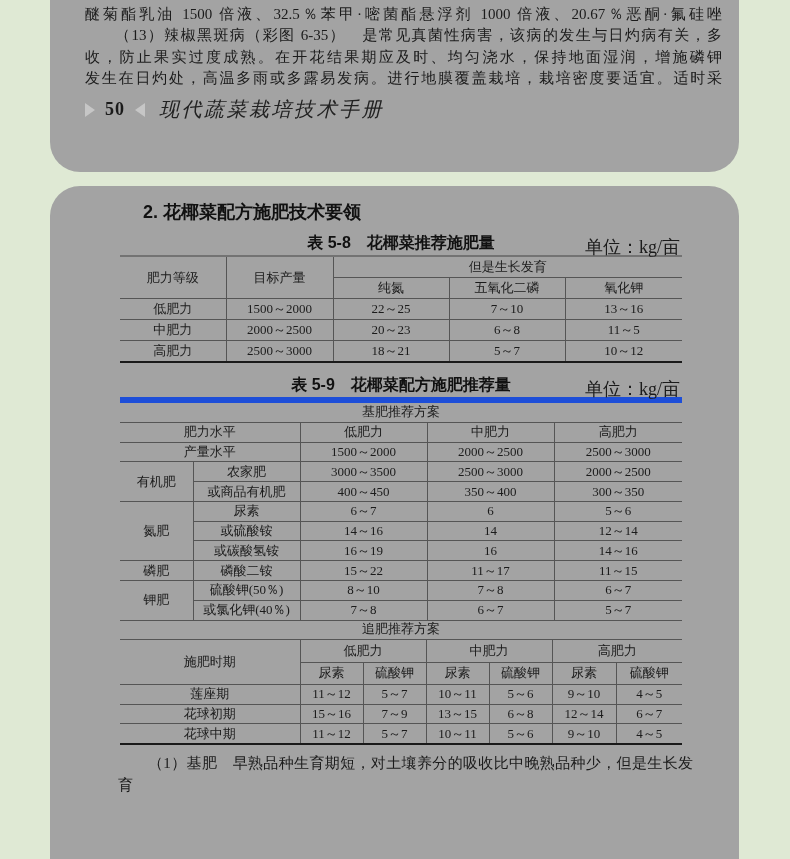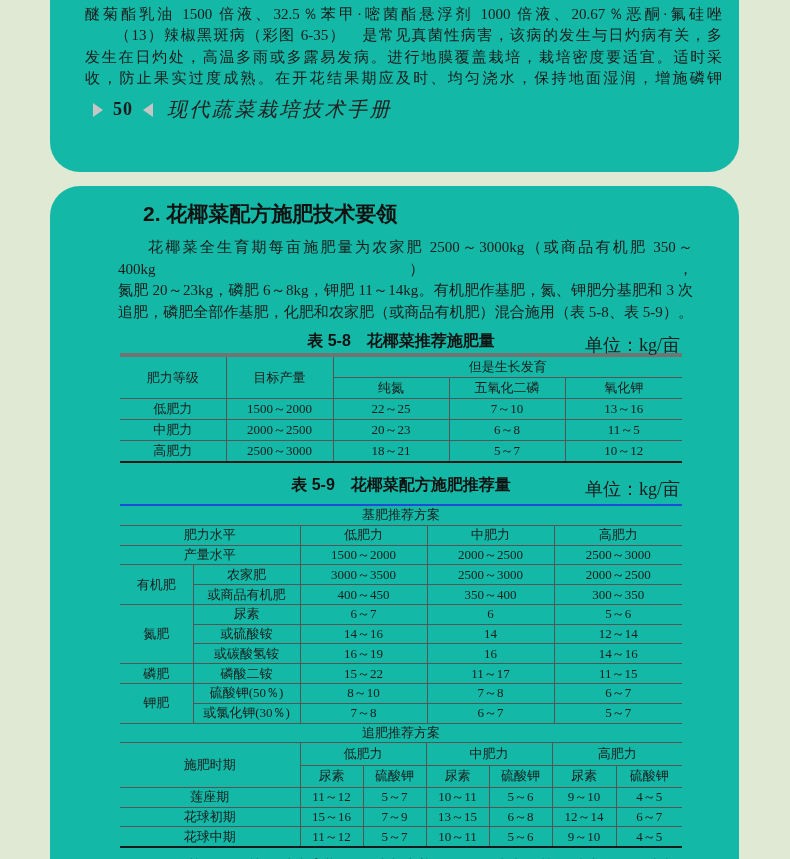--- a/index.html
+++ b/index.html
@@ -3,89 +3,84 @@
 <meta charset="utf-8">
 <style>
   * { margin:0; padding:0; box-sizing:border-box; }
   html,body { width:790px; height:859px; }
   body {
     position:relative; overflow:hidden;
     background:#dfe9d4;
     font-family:"Liberation Serif","DejaVu Serif",serif;
     color:#1b1b1b;
   }
-  .panel { position:absolute; left:50px; width:689px; background:#14b8a6; }
+  .panel { position:absolute; left:50px; width:689px; background:#a3a3a3; }
   .panel-top { top:0; height:172px; border-radius:0 0 30px 30px; padding:4px 17px 0 35px; }
   .panel-main { top:186px; height:673px; border-radius:30px 30px 0 0; padding:14px 46px 0 68px; }
 
   .line { font-size:15px; line-height:21.3px; }
   .just { text-align:justify; text-align-last:justify; }
   .indent { text-indent:2em; }
   .panel-main .line { line-height:21.5px; }
 
-  .footer { display:flex; align-items:center; margin-top:7px; margin-left:8px; }
+  .footer { display:flex; align-items:center; margin-top:7px; margin-left:0; }
   .tri { width:0; height:0; border-style:solid; display:inline-block; }
   .tri-right { border-width:7px 0 7px 10px; border-color:transparent transparent transparent #c6c6c6; }
   .tri-left  { border-width:7px 10px 7px 0; border-color:transparent #c6c6c6 transparent transparent; }
   .pagenum { font-weight:bold; font-size:18px; margin:0 10px; letter-spacing:1px; }
   .booktitle { font-style:italic; font-size:20px; letter-spacing:2.5px; margin-left:14px; color:#222; }
 
-  .heading { font-family:"Liberation Sans","DejaVu Sans",sans-serif; font-size:21px; font-weight:bold; margin:0 0 9px 25px; color:#111; }
+  .heading { font-family:"Liberation Sans","DejaVu Sans",sans-serif; font-size:18px; font-weight:bold; margin:0 0 9px 25px; color:#111; }
 
   .caption-row { position:relative; width:562px; margin:8px 0 0 2px; height:19px; }
   .caption { position:absolute; left:0; right:0; text-align:center;
              font-family:"Liberation Sans","DejaVu Sans",sans-serif; font-weight:bold; font-size:16px; color:#111; }
   .unit { position:absolute; right:2px; top:2px; font-size:18px; }
 
   table.tbl { border-collapse:collapse; width:562px; margin-left:2px; table-layout:fixed; }
   .tbl td { border:1px solid #555; text-align:center; vertical-align:middle;
             font-size:13px; line-height:14px; padding:3px 2px; }
   .tbl td:first-child { border-left:none; }
   .tbl td:last-child  { border-right:none; }
 
-  .t58 { border-top:4px solid #737373; border-bottom:2px solid #1a1a1a; margin-top:3px; }
+  .t58 { border-top:2px solid #737373; border-bottom:2px solid #1a1a1a; margin-top:3px; }
   .t58 tr:first-child td { border-top:none; }
   .t58 tr:last-child  td { border-bottom:none; }
 
-  .t59a { border-top:2px solid #1d4ed8; margin-top:10px; }
+  .t59a { border-top:6px solid #1d4ed8; margin-top:3px; }
   .t59a tr:first-child td { border-top:none; }
   .t59a td, .t59b td { padding:2.4px 2px; }
   .t59b { border-bottom:2px solid #1a1a1a; }
-  .t59b tr:first-child td { border-top:none; }
+  .t59b tr:first-child td { border-top:none;font-family:Liberation Mono, monospace; }
   .t59b tr:last-child td  { border-bottom:none; }
   .t59b tr.hdr td { padding:3.6px 2px; }
 
   .bottom-para { margin-top:8px; }
 </style>
 </head>
 <body>
 
 <section class="panel panel-top">
   <div>
     <div class="line just">醚菊酯乳油 1500 倍液、32.5％苯甲·嘧菌酯悬浮剂 1000 倍液、20.67％恶酮·氟硅唑</div>
     <div class="line just indent">（13）辣椒黑斑病（彩图 6-35）　是常见真菌性病害，该病的发生与日灼病有关，多</div>
+    <div class="line just">收，防止果实过度成熟。在开花结果期应及时、均匀浇水，保持地面湿润，增施磷钾</div>
     <div class="line just">发生在日灼处，高温多雨或多露易发病。进行地膜覆盖栽培，栽培密度要适宜。适时采</div>
-    <div class="line just">收，防止果实过度成熟。在开花结果期应及时、均匀浇水，保持地面湿润，增施磷钾</div>
   </div>
   <div class="footer">
     <span class="tri tri-right"></span>
     <span class="pagenum">50</span>
     <span class="tri tri-left"></span>
     <span class="booktitle">现代蔬菜栽培技术手册</span>
   </div>
 </section>
 
 <section class="panel panel-main">
   <h2 class="heading">2. 花椰菜配方施肥技术要领</h2>
 
-  <div>
-    <div class="line just indent">花椰菜全生育期每亩施肥量为农家肥 2500～3000kg（或商品有机肥 350～400kg），</div>
-    <div class="line just">氮肥 20～23kg，磷肥 6～8kg，钾肥 11～14kg。有机肥作基肥，氮、钾肥分基肥和 3 次</div>
-    <div class="line just">追肥，磷肥全部作基肥，化肥和农家肥（或商品有机肥）混合施用（表 5-8、表 5-9）。</div>
-  </div>
 
   <div class="caption-row">
     <span class="caption">表 5-8　花椰菜推荐施肥量</span>
     <span class="unit">单位：kg/亩</span>
   </div>
 
   <table class="tbl t58">
     <colgroup>
         <col style="width:106px">
         <col style="width:107px">
@@ -197,21 +192,21 @@
       <td>11～15</td>
     </tr>
     <tr>
       <td rowspan="2">钾肥</td>
       <td>硫酸钾(50％)</td>
       <td>8～10</td>
       <td>7～8</td>
       <td>6～7</td>
     </tr>
     <tr>
-      <td>或氯化钾(30％)</td>
+      <td>或氯化钾(40％)</td>
       <td>7～8</td>
       <td>6～7</td>
       <td>5～7</td>
     </tr>
   </tbody>
     </table>
 
   <table class="tbl t59b">
     <colgroup>
         <col style="width:180px">

